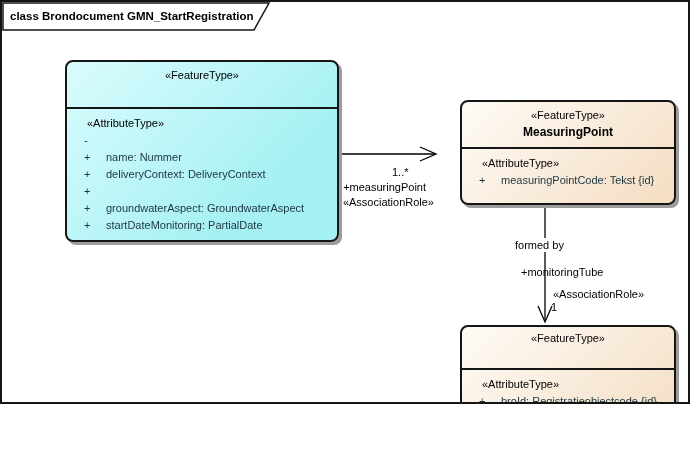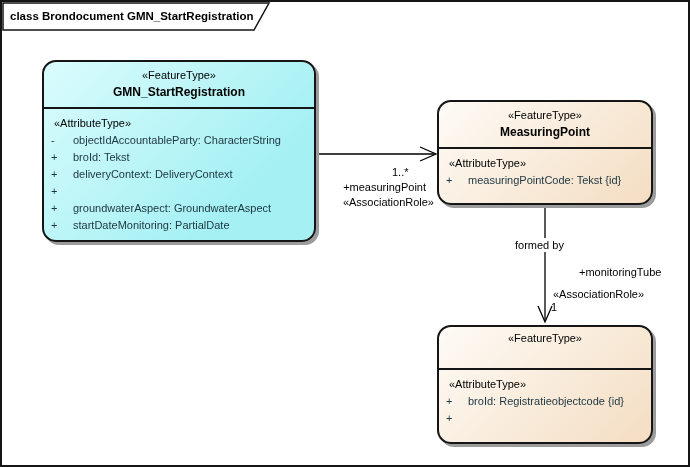--- a/index.html
+++ b/index.html
@@ -1,37 +1,37 @@
 <!DOCTYPE html>
 <html><head>
 <meta charset="utf-8">
 <style>
   html,body{margin:0;padding:0;background:#fff;}
   .canvas{
-    position:relative;width:690px;height:467px;box-sizing:border-box;
+    position:relative;width:690px;height:404px;box-sizing:border-box;
     border:2px solid #151515;background:#fff;overflow:hidden;
     font-family:"Liberation Sans","DejaVu Sans",sans-serif;color:#000;
   }
   .wires{position:absolute;left:0;top:0;width:690px;height:467px;}
   .frame-title{
     position:absolute;left:8px;top:7px;font-weight:bold;font-size:11.5px;line-height:15px;
   }
   .uml-class{
-    position:absolute;box-sizing:border-box;border:2px solid #151515;border-radius:14px;
-    box-shadow:3px 3px 0 #9c9c9c;font-size:11px;
+    position:absolute;box-sizing:border-box;border:2px solid #151515;border-radius:8px;
+    box-shadow:3px 3px 0 #9c9c9c;font-size:11px;margin-left:23px;
   }
   .cyan{background:linear-gradient(135deg,#dafcfd 0%,#a4f0f3 75%);}
   .peach{background:linear-gradient(135deg,#fefbf6 0%,#f4ddc2 100%);}
   .cls-header{
     box-sizing:border-box;border-bottom:2px solid #151515;text-align:center;
     padding-top:6px;overflow:hidden;
   }
   .stereotype{font-size:11px;line-height:15px;}
   .cls-name{font-weight:bold;font-size:12px;line-height:16px;margin-top:1px;}
-  .cls-attrs{padding:6px 4px 0 6px;}
+  .cls-attrs{padding:6px 4px 0 16px;}
   .attr-stereotype{margin-left:4px;height:17px;line-height:17px;}
   .attr-row{display:flex;height:17px;line-height:17px;color:#1c3540;}
   .vis{width:22px;flex:none;padding-left:1px;}
   .attr-text{white-space:nowrap;}
   .edge-label{position:absolute;font-size:11px;line-height:14px;white-space:nowrap;}
   .right-align{text-align:right;}
   .masked{background:#fff;padding:0 2px;}
 </style>
 </head>
 <body>
@@ -48,31 +48,29 @@
       <line x1="543" y1="203" x2="543" y2="319"></line>
       <polyline points="536,304 543,320 550,304"></polyline>
     </g>
   </svg>
 
   <div class="frame-title">class Brondocument GMN_StartRegistration</div>
 
   <div class="uml-class cyan" style="left:40px;top:58px;width:274px;height:182px;">
     <div class="cls-header" style="height:47px;">
       <div class="stereotype">«FeatureType»</div>
-      <div class="cls-name">GMN_StartRegistration</div>
     </div>
     <div class="cls-attrs">
       <div class="attr-stereotype">«AttributeType»</div>
       <div class="attr-row">
         <span class="vis">-</span>
-        <span class="attr-text">objectIdAccountableParty: CharacterString</span>
       </div>
       <div class="attr-row">
         <span class="vis">+</span>
-        <span class="attr-text">broId: Tekst</span>
+        <span class="attr-text">name: Nummer</span>
       </div>
       <div class="attr-row">
         <span class="vis">+</span>
         <span class="attr-text">deliveryContext: DeliveryContext</span>
       </div>
       <div class="attr-row">
         <span class="vis">+</span>
       </div>
       <div class="attr-row">
         <span class="vis">+</span>
@@ -113,17 +111,17 @@
         <span class="vis">+</span>
       </div>
     </div>
   </div>
 
   <div class="edge-label" style="left:390px;top:163px;">1..*</div>
   <div class="edge-label right-align" style="left:312px;top:178px;width:112px;">+measuringPoint</div>
   <div class="edge-label right-align" style="left:312px;top:193px;width:120px;">«AssociationRole»</div>
 
   <div class="edge-label masked" style="left:511px;top:236px;text-align:right;">formed by</div>
-  <div class="edge-label" style="left:577px;top:263px;">+monitoringTube</div>
+  <div class="edge-label" style="left:519px;top:263px;">+monitoringTube</div>
   <div class="edge-label" style="left:551px;top:285px;">«AssociationRole»</div>
   <div class="edge-label" style="left:549px;top:298px;">1</div>
 
 </div>
 
 </body></html>

